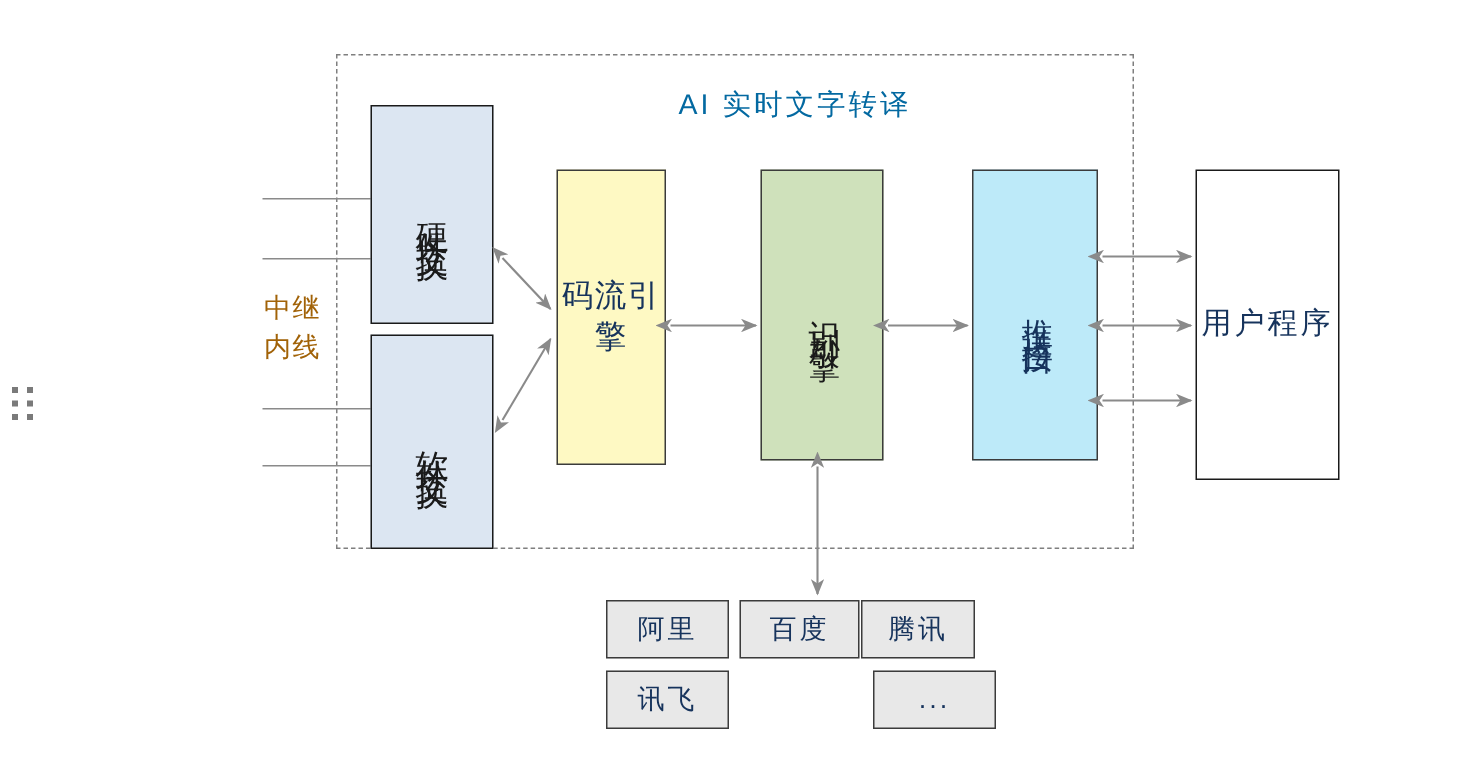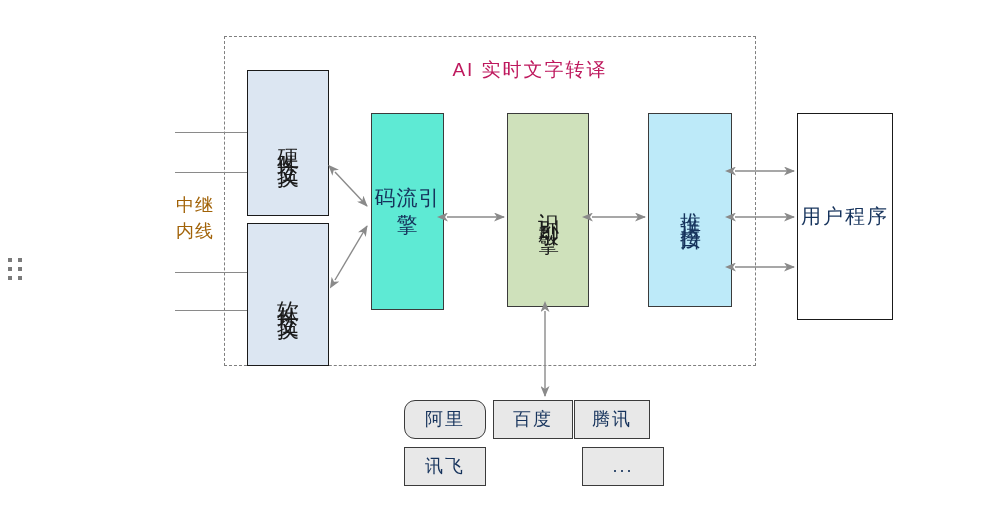--- a/index.html
+++ b/index.html
@@ -30,35 +30,35 @@
   }
   .dashed-group {
     position: absolute;
     box-sizing: border-box;
     border: 1.5px dashed #7f7f7f;
     background: transparent;
   }
   .group-title {
     position: absolute;
     font-size: 19px;
-    color: #be185d;
+    color: #0369a1;
     letter-spacing: 2px;
     white-space: nowrap;
     text-align: center;
   }
   .sw-box {
     background: #dce6f2;
     border: 1.6px solid #1a1a1a;
     font-size: 22px;
     writing-mode: vertical-rl;
     text-orientation: upright;
     letter-spacing: 6px;
   }
   .eng-orange {
-    background: #5eead4;
+    background: #fef9c3;
     border: 1.4px solid #3b3b3b;
     font-size: 21px;
     color: #16335c;
   }
   .eng-green {
     background: #cfe1bb;
     border: 1.4px solid #3b3b3b;
     font-size: 21px;
     color: #1a1a1a;
     writing-mode: vertical-rl;
@@ -158,21 +158,21 @@
   <div class="box sw-box" style="left:247px; top:223px; width:82px; height:143px;">软件交换</div>
 
   <div class="box eng-orange" style="left:371px; top:113px; width:73px; height:197px;">码流引擎</div>
 
   <div class="box eng-green" style="left:507px; top:113px; width:82px; height:194px;">识别引擎</div>
 
   <div class="box eng-blue" style="left:648px; top:113px; width:84px; height:194px;">推送接口</div>
 
   <div class="box user-box" style="left:797px; top:113px; width:96px; height:207px;">用户程序</div>
 
-  <div class="box vendor-box" style="left:404px; top:400px; width:82px; height:39px;border-radius:11px;">阿里</div>
+  <div class="box vendor-box" style="left:404px; top:400px; width:82px; height:39px;">阿里</div>
   <div class="box vendor-box" style="left:493px; top:400px; width:80px; height:39px;">百度</div>
   <div class="box vendor-box" style="left:574px; top:400px; width:76px; height:39px;">腾讯</div>
 
   <div class="box vendor-box" style="left:404px; top:447px; width:82px; height:39px;text-align:right;">讯飞</div>
   <div class="box vendor-box" style="left:582px; top:447px; width:82px; height:39px;">...</div>
 
   <svg class="overlay">
     <defs>
       <marker id="ah-end" markerWidth="11" markerHeight="9" refX="10" refY="4.5" orient="auto" markerUnits="userSpaceOnUse">
         <path d="M0,0 L11,4.5 L0,9 L3,4.5 Z" fill="#8a8a8a"></path>

